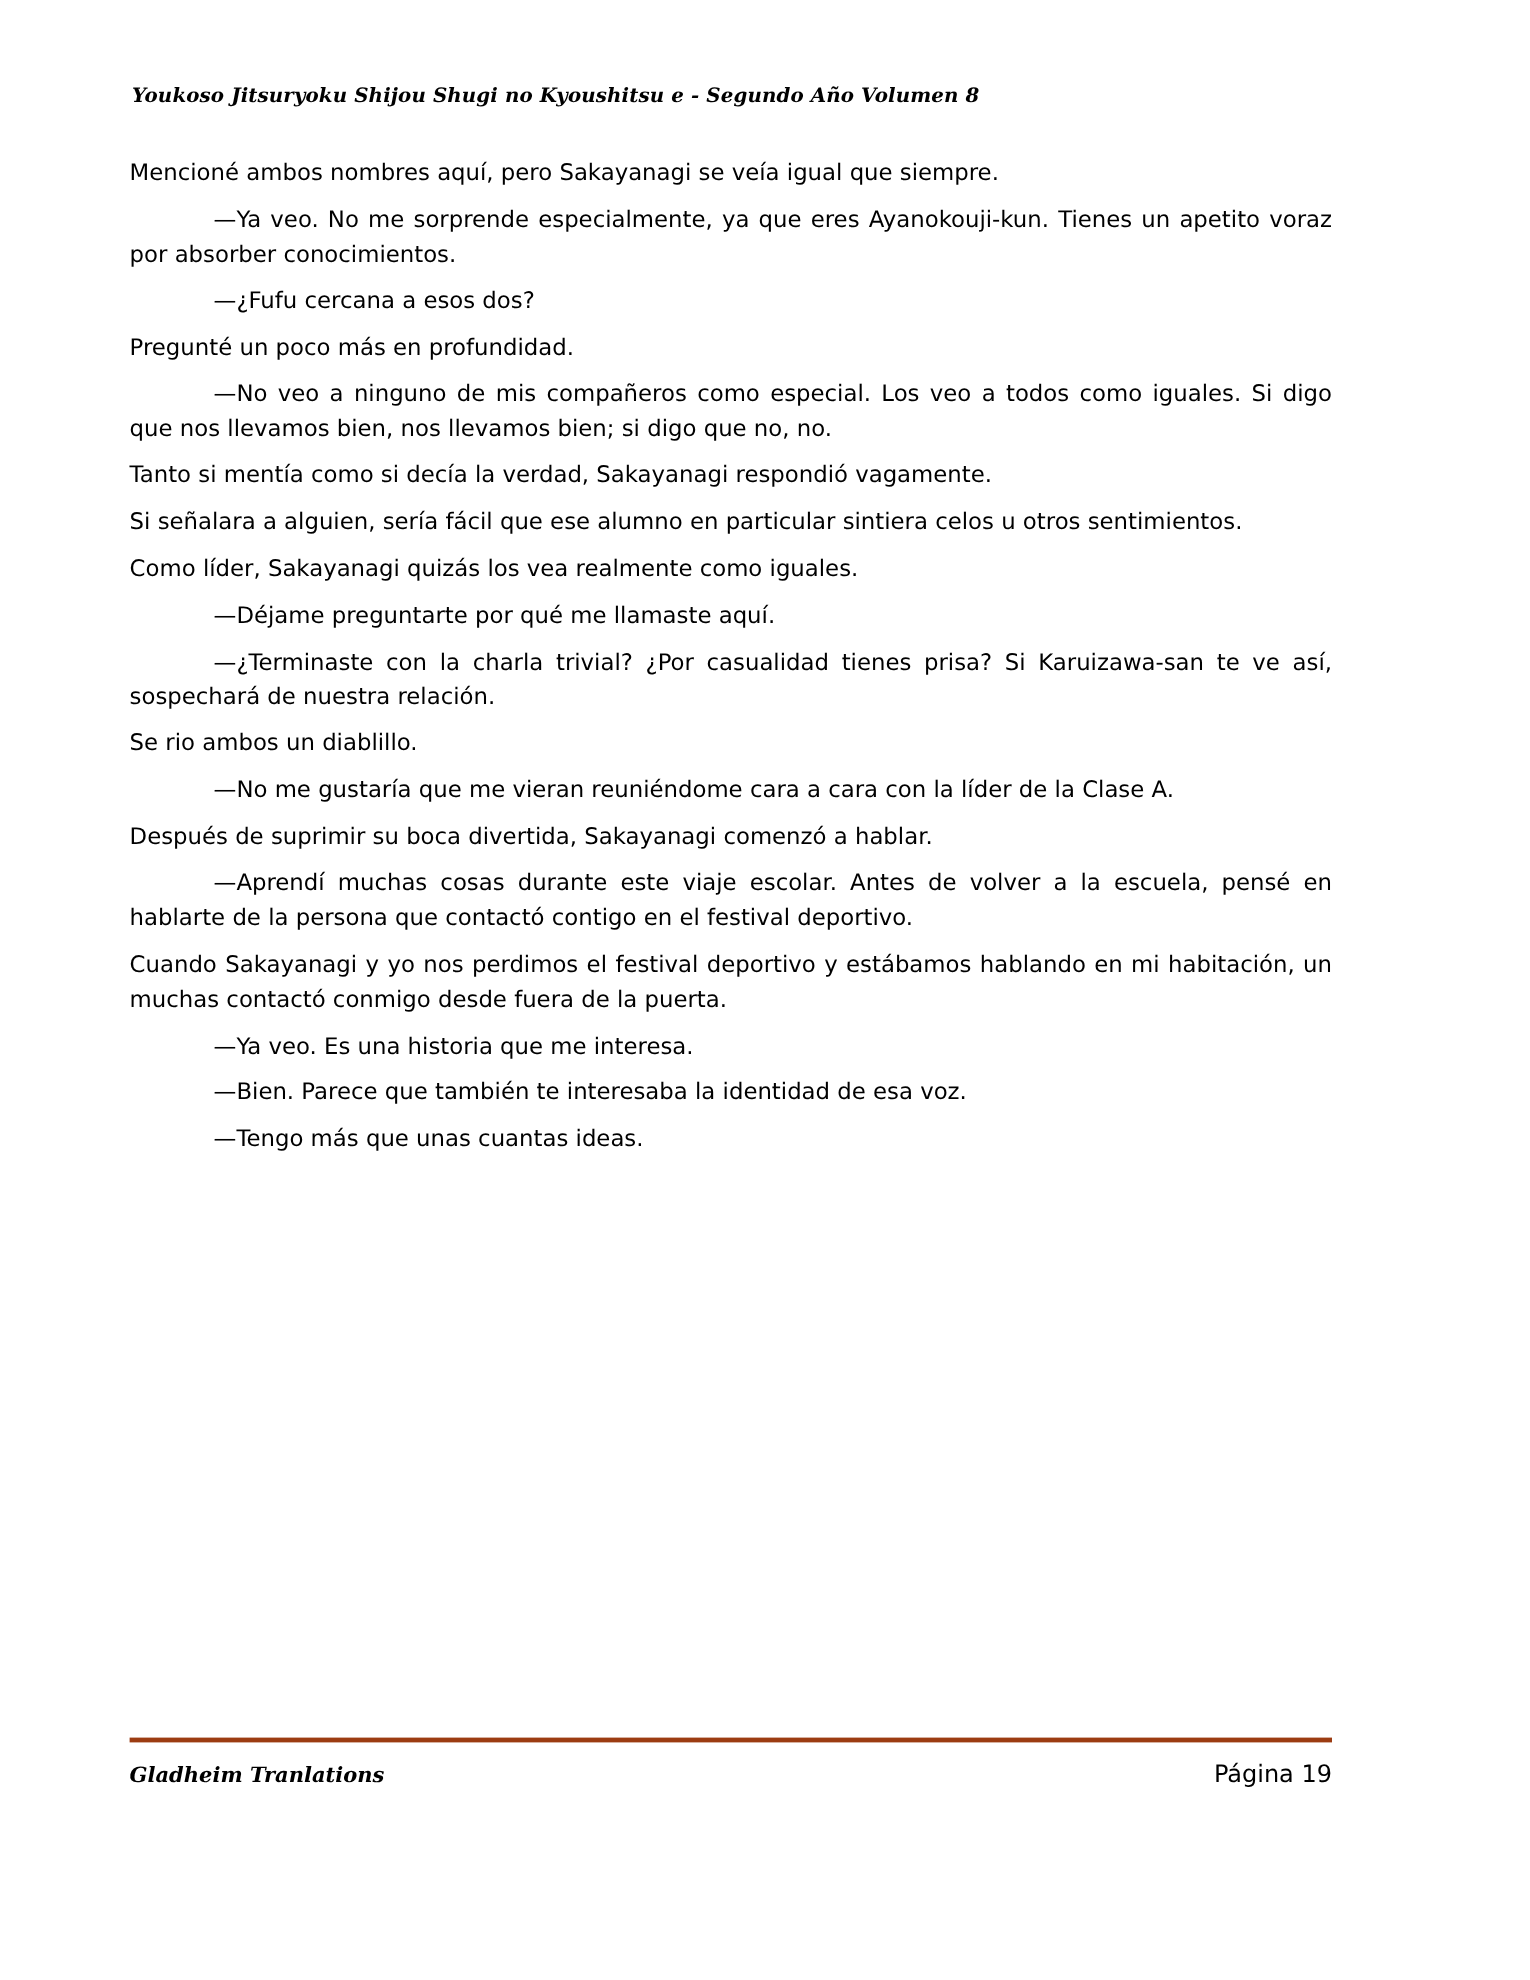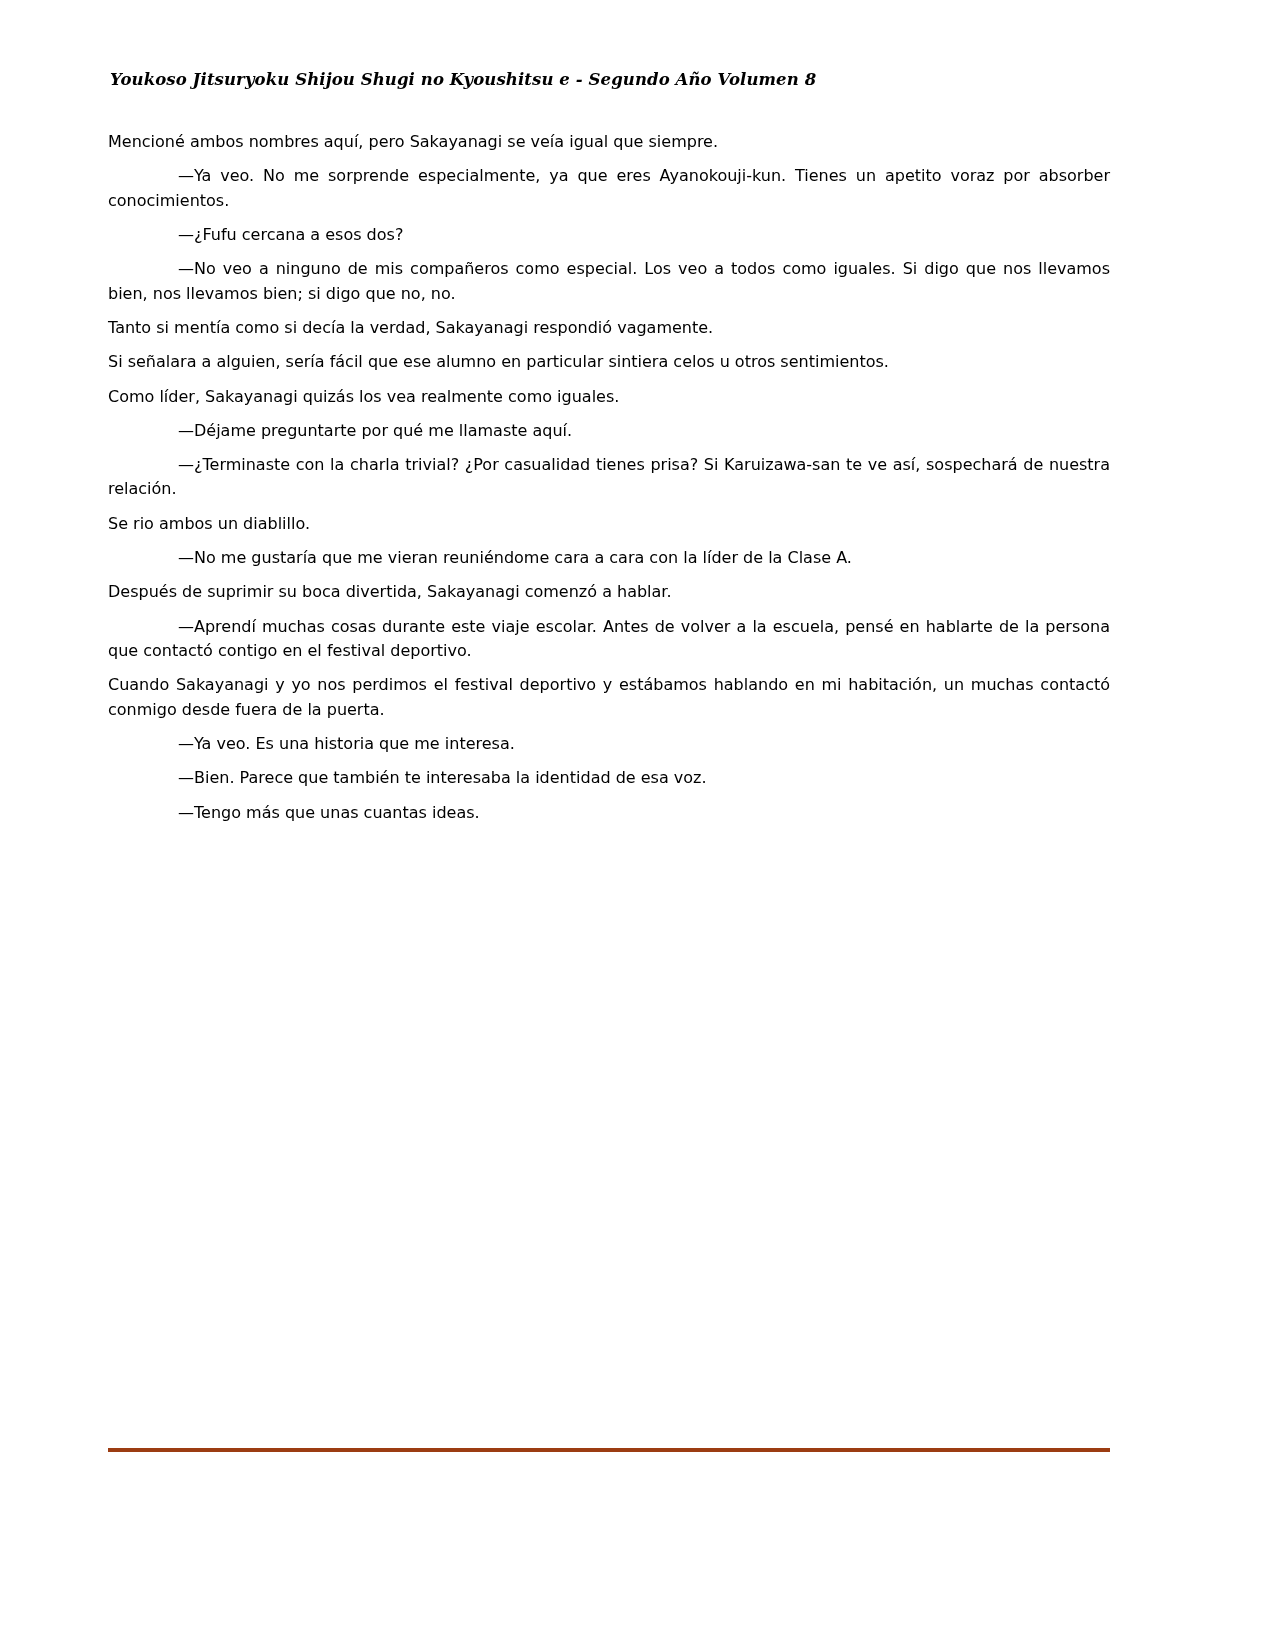--- a/index.html
+++ b/index.html
@@ -35,21 +35,21 @@
     letter-spacing: 0.1px;
     color: #000;
   }
   .content {
     position: absolute;
     top: 130px;
     left: 108px;
     width: 1002px;
   }
   .para {
-    font-size: 16px;
+    font-size: 19px;
     line-height: 1.52;
     margin: 0 0 10px 0;
     text-align: justify;
     text-justify: inter-word;
     color: #000;
     font-family: "DejaVu Sans", sans-serif;
   }
   .para.indent {
     text-indent: 70px;
   }
@@ -85,33 +85,38 @@
 <body>
 
 <div class="page">
 
   <div class="header">Youkoso Jitsuryoku Shijou Shugi no Kyoushitsu e - Segundo Año Volumen 8</div>
 
   <div class="content">
     <p class="para">Mencioné ambos nombres aquí, pero Sakayanagi se veía igual que siempre.</p>
     <p class="para indent">—Ya veo. No me sorprende especialmente, ya que eres Ayanokouji-kun. Tienes un apetito voraz por absorber conocimientos.</p>
     <p class="para indent">—¿Fufu cercana a esos dos?</p>
+    <p class="para">Pregunté un poco más en profundidad.</p>
     <p class="para indent">—No veo a ninguno de mis compañeros como especial. Los veo a todos como iguales. Si digo que nos llevamos bien, nos llevamos bien; si digo que no, no.</p>
     <p class="para">Tanto si mentía como si decía la verdad, Sakayanagi respondió vagamente.</p>
     <p class="para">Si señalara a alguien, sería fácil que ese alumno en particular sintiera celos u otros sentimientos.</p>
     <p class="para">Como líder, Sakayanagi quizás los vea realmente como iguales.</p>
     <p class="para indent">—Déjame preguntarte por qué me llamaste aquí.</p>
     <p class="para indent">—¿Terminaste con la charla trivial? ¿Por casualidad tienes prisa? Si Karuizawa-san te ve así, sospechará de nuestra relación.</p>
     <p class="para">Se rio ambos un diablillo.</p>
     <p class="para indent">—No me gustaría que me vieran reuniéndome cara a cara con la líder de la Clase A.</p>
     <p class="para">Después de suprimir su boca divertida, Sakayanagi comenzó a hablar.</p>
     <p class="para indent">—Aprendí muchas cosas durante este viaje escolar. Antes de volver a la escuela, pensé en hablarte de la persona que contactó contigo en el festival deportivo.</p>
     <p class="para">Cuando Sakayanagi y yo nos perdimos el festival deportivo y estábamos hablando en mi habitación, un muchas contactó conmigo desde fuera de la puerta.</p>
     <p class="para indent">—Ya veo. Es una historia que me interesa.</p>
     <p class="para indent">—Bien. Parece que también te interesaba la identidad de esa voz.</p>
     <p class="para indent">—Tengo más que unas cuantas ideas.</p>
     <p class="para indent"></p>
   </div>
 
   <div class="footer-rule" style="background: rgb(156, 60, 18);"></div>
 
+  <div class="footer">
+    <div class="footer-left">Gladheim Tranlations</div>
+    <div class="footer-right">Página 19</div>
+  </div>
 
 </div>
 
 </body></html>

